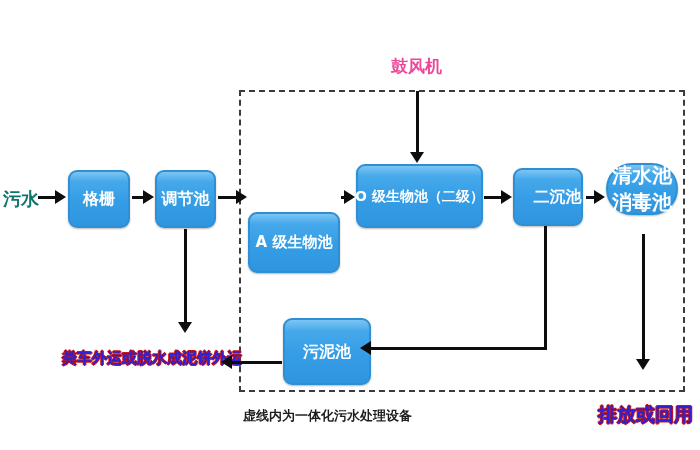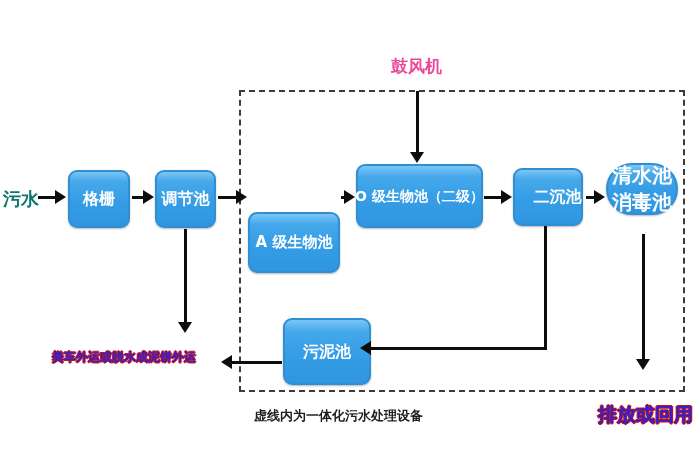--- a/index.html
+++ b/index.html
@@ -39,23 +39,23 @@
 </style>
 </head>
 <body>
 
 <div class="canvas">
 
   <div class="dashed-box"></div>
 
   <div class="lbl black" style="left:3px;top:187px;font-size:18px;">污水</div>
   <div class="lbl blue" style="left:391px;top:55px;font-size:17px;">鼓风机</div>
-  <div class="lbl outlined" style="left:52px;top:349px;font-size:12px;">粪车外运或脱水成泥饼外运</div>
+  <div class="lbl outlined" style="left:62px;top:349px;font-size:15px;">粪车外运或脱水成泥饼外运</div>
   <div class="lbl outlined" style="left:598px;top:402px;font-size:19px;">排放或回用</div>
-  <div class="lbl caption" style="left:254px;top:407px;font-size:13px;">虚线内为一体化污水处理设备</div>
+  <div class="lbl caption" style="left:243px;top:407px;font-size:13px;">虚线内为一体化污水处理设备</div>
 
   <div class="box" style="left:68px;top:170px;width:62px;height:58px;">
     <span class="ln">格栅</span>
   </div>
   <div class="box" style="left:155px;top:170px;width:61px;height:58px;">
     <span class="ln">调节池</span>
   </div>
   <div class="box" style="left:248px;top:166px;width:92px;height:61px;font-size:15px;margin-top:46px;">
     <span class="ln">A 级生物池</span>
   </div>

